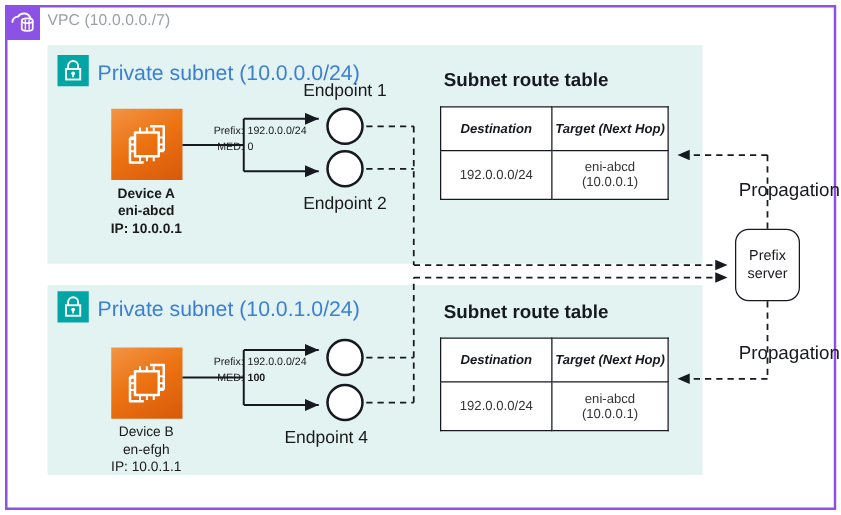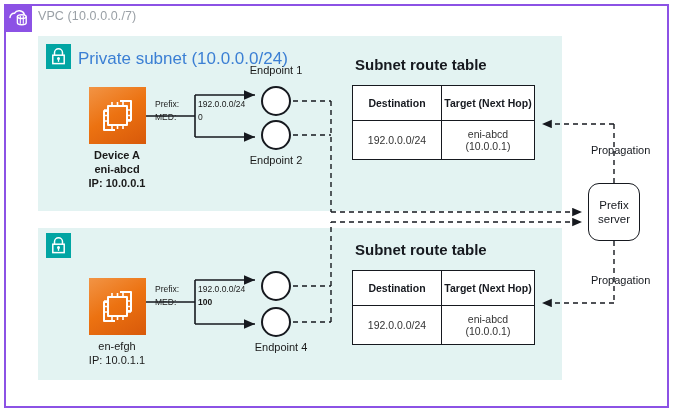--- a/index.html
+++ b/index.html
@@ -35,59 +35,59 @@
   .dev-a-cap{left:42px;top:148px;width:150px;font-weight:bold;}
   .dev-b-cap{left:42px;top:339px;width:150px;}
 
   
   .endpoint{position:absolute;width:30px;height:30px;border:2px solid #16191f;
             border-radius:50%;background:#ffffff;box-sizing:border-box;}
   .ep1{left:261px;top:86px;}
   .ep2{left:261px;top:120px;}
   .ep3{left:261px;top:271px;}
   .ep4{left:261px;top:307px;}
-  .ep-label{position:absolute;font-size:11px;color:#1a1a1a;text-align:center;white-space:nowrap;}
+  .ep-label{position:absolute;font-size:14px;color:#1a1a1a;text-align:center;white-space:nowrap;}
   .ep1-l{left:221px;top:64px;width:110px;}
   .ep2-l{left:221px;top:154px;width:110px;}
   .ep3-l{left:221px;top:249px;width:110px;}
-  .ep4-l{left:226px;top:341px;width:110px;}
+  .ep4-l{left:206px;top:341px;width:110px;}
 
   
   .pm-box{position:absolute;font-size:8.5px;color:#1a1a1a;line-height:12px;white-space:nowrap;}
-  .pm-key{position:absolute;text-align:left;width:40px;}
+  .pm-key{position:absolute;text-align:right;width:40px;}
   .pm-val{position:absolute;}
   .pm-a-k1{left:155px;top:98px;}
   .pm-a-k2{left:155px;top:111px;}
   .pm-a-v1{left:198px;top:98px;}
   .pm-a-v2{left:198px;top:111px;}
   .pm-b-k1{left:155px;top:283px;}
   .pm-b-k2{left:155px;top:296px;}
   .pm-b-v1{left:198px;top:283px;}
   .pm-b-v2{left:198px;top:296px;font-weight:bold;}
 
   
   .rt-title{position:absolute;font-size:15px;font-weight:bold;color:#16191f;white-space:nowrap;}
   .rt-title-top{left:355px;top:56px;}
   .rt-title-bot{left:355px;top:241px;}
   .rt{position:absolute;border-collapse:collapse;background:#ffffff;}
   .rt-top{left:352px;top:85px;}
   .rt-bot{left:352px;top:270px;}
   .rt td{border:1.3px solid #16191f;font-size:10.5px;color:#16191f;text-align:center;
          padding:0;vertical-align:middle;}
-  .rt .hcell{font-weight:bold;height:34px;}
+  .rt .hcell{font-weight:bold;height:34px;font-style:italic;}
   .rt .vcell{height:38px;color:#333;}
   .col-dest{width:88px;}
   .col-tgt{width:92px;}
 
   
   .route-server{position:absolute;left:588px;top:183px;width:52px;height:58px;
                 border:1.6px solid #16191f;border-radius:11px;background:#ffffff;
                 box-sizing:border-box;display:flex;align-items:center;justify-content:center;
                 font-size:11.5px;color:#16191f;text-align:center;line-height:14px;}
-  .prop-label{position:absolute;font-size:11px;color:#16191f;white-space:nowrap;}
+  .prop-label{position:absolute;font-size:15px;color:#16191f;white-space:nowrap;}
   .prop-top{left:591px;top:144px;}
   .prop-bot{left:591px;top:274px;}
 
   svg.overlay{position:absolute;left:0;top:0;width:673px;height:412px;pointer-events:none;}
 </style>
 </head>
 <body>
 
 <div id="canvas">
 
@@ -117,20 +117,21 @@
   <div class="subnet-label st-label">Private subnet (10.0.0.0/24)</div>
 
   <div class="subnet-icon sb-icon">
     <svg width="25" height="25" viewBox="0 0 25 25">
       <path d="M8.5 11.2 v-2.4 a4 4 0 0 1 8 0 v2.4" fill="none" stroke="#ffffff" stroke-width="1.5"></path>
       <rect x="6.8" y="11.2" width="11.4" height="8.4" fill="none" stroke="#ffffff" stroke-width="1.5"></rect>
       <circle cx="12.5" cy="14.6" r="1.5" fill="#ffffff"></circle>
       <path d="M12.5 15.6 v2.2" stroke="#ffffff" stroke-width="1.3"></path>
     </svg>
   </div>
+  <div class="subnet-label sb-label">Private subnet (10.0.1.0/24)</div>
 
   <div class="device dev-a">
     <svg width="57" height="57" viewBox="0 0 57 57">
       <g fill="none" stroke="#ffffff" stroke-width="2" stroke-linejoin="round">
         <rect x="19" y="19" width="19" height="19"></rect>
         <path d="M31 14 h11 v11"></path>
         <path d="M26 43 h-11 v-11"></path>
         <path d="M42 25 v8 h-4"></path>
         <path d="M15 32 v-8 h4"></path>
       </g>
@@ -159,20 +160,21 @@
       </g>
       <g stroke="#ffffff" stroke-width="1.6">
         <path d="M23 19 v-4 M28.5 19 v-4 M34 19 v-4"></path>
         <path d="M23 38 v4 M28.5 38 v4 M34 38 v4"></path>
         <path d="M19 23 h-4 M19 28.5 h-4 M19 34 h-4"></path>
         <path d="M38 23 h4 M38 28.5 h4 M38 34 h4"></path>
       </g>
     </svg>
   </div>
   <div class="dev-caption dev-b-cap">
+    <div>Device B</div>
     <div>en-efgh</div>
     <div>IP: 10.0.1.1</div>
   </div>
 
   <svg class="overlay">
     <defs>
       <marker id="ah" markerWidth="8" markerHeight="8" refX="7" refY="3" orient="auto">
         <path d="M0,0 L7,3 L0,6 z" fill="#16191f"></path>
       </marker>
       <marker id="ahl" markerWidth="8" markerHeight="8" refX="7" refY="3" orient="auto">

